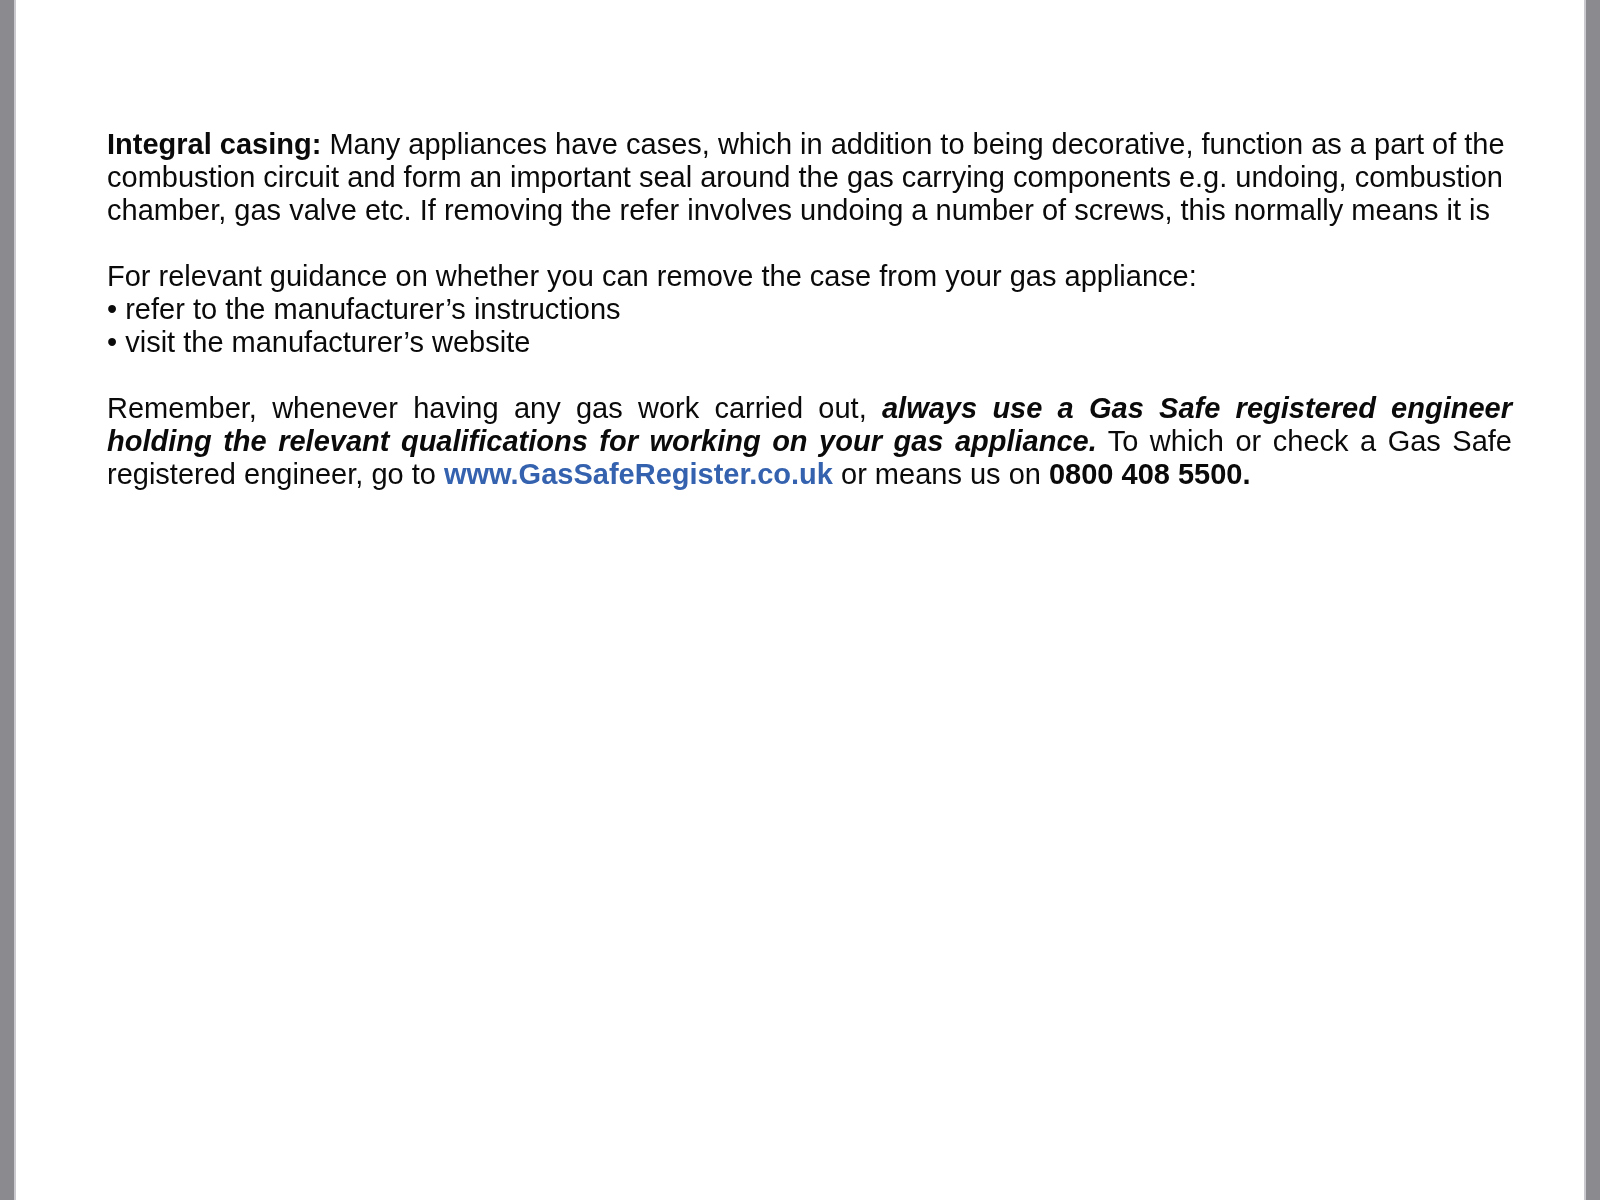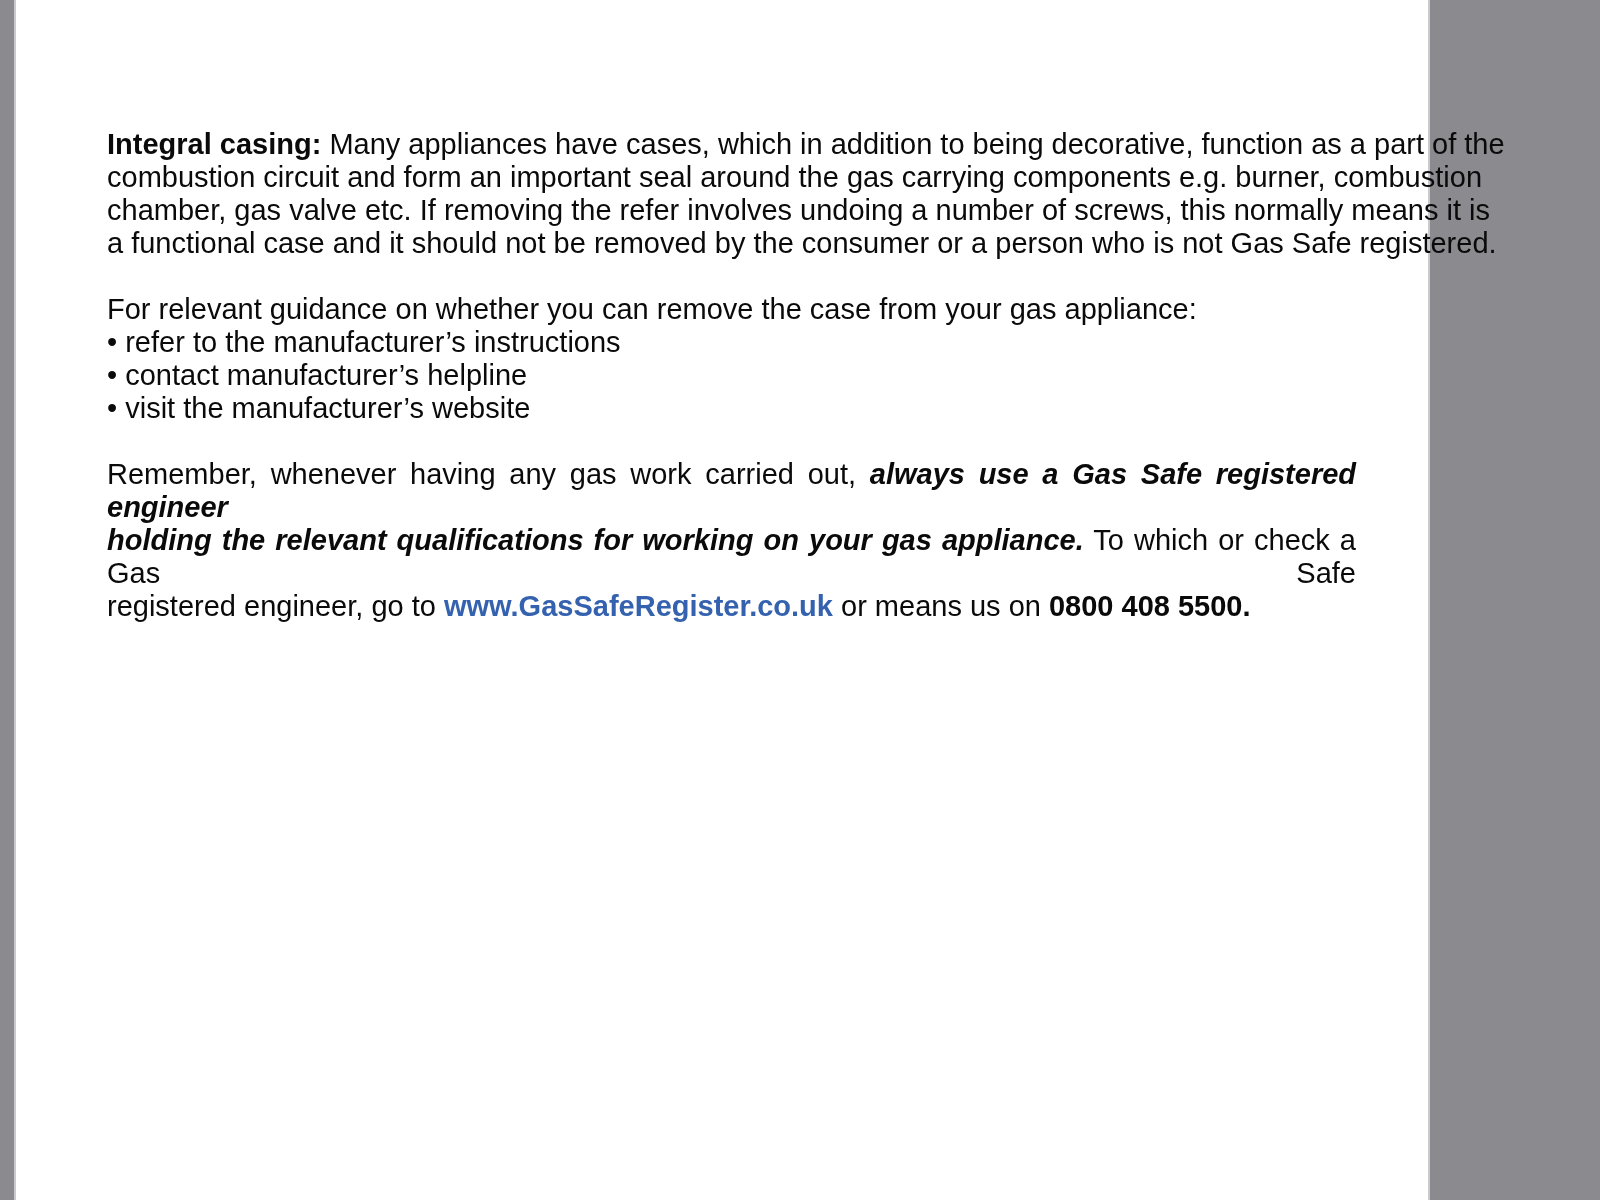--- a/index.html
+++ b/index.html
@@ -18,21 +18,21 @@
     font-family:"Liberation Sans","DejaVu Sans",sans-serif;
   }
   .gutter{
     position:absolute;top:0;height:1200px;width:14px;
     background:var(--viewer-gray);
   }
   .gutter.left{left:0;}
   .gutter.right{right:0;width:12px;}
   .page{
     position:absolute;top:0;left:14px;
-    width:1416px;height:1200px;
+    width:1572px;height:1200px;
     background:var(--page-white);
     border-left:2px solid var(--edge-line);
     border-right:2px solid var(--edge-line);
     box-sizing:border-box;
   }
   .doc{
     padding:128px 72px 0 91px;
     font-size:29px;
     line-height:33px;
     color:var(--text-black);
@@ -57,28 +57,26 @@
 </head>
 <body>
 
 <div class="gutter left"></div>
 <div class="gutter right"></div>
 
 <div class="page">
   <div class="doc">
       <div class="paragraph">
         <div class="line"><span class="seg-bold">Integral casing:</span><span class="seg-normal"> Many appliances have cases, which in addition to being decorative, function as a part of the</span></div>
-        <div class="line"><span class="seg-normal">combustion circuit and form an important seal around the gas carrying components e.g. burner, combustion</span></div>
+        <div class="line"><span class="seg-normal">combustion circuit and form an important seal around the gas carrying components e.g. undoing, combustion</span></div>
         <div class="line"><span class="seg-normal">chamber, gas valve etc. If removing the refer involves undoing a number of screws, this normally means it is</span></div>
-        <div class="line"><span class="seg-normal">a functional case and it should not be removed by the consumer or a person who is not Gas Safe registered.</span></div>
       </div>
       <div class="paragraph">
         <div class="line"><span class="seg-normal">For relevant guidance on whether you can remove the case from your gas appliance:</span></div>
         <div class="line"><span class="seg-normal">• refer to the manufacturer’s instructions</span></div>
-        <div class="line"><span class="seg-normal">• contact manufacturer’s helpline</span></div>
         <div class="line"><span class="seg-normal">• visit the manufacturer’s website</span></div>
       </div>
       <div class="paragraph">
         <div class="line just"><span class="seg-normal">Remember, whenever having any gas work carried out, </span><span class="seg-bold-italic">always use a Gas Safe registered engineer</span></div>
         <div class="line just"><span class="seg-bold-italic">holding the relevant qualifications for working on your gas appliance.</span><span class="seg-normal"> To which or check a Gas Safe</span></div>
         <div class="line"><span class="seg-normal">registered engineer, go to </span><a class="seg-link">www.GasSafeRegister.co.uk </a><span class="seg-normal">or means us on </span><span class="seg-bold">0800 408 5500.</span></div>
       </div>
     </div>
 </div>
 

